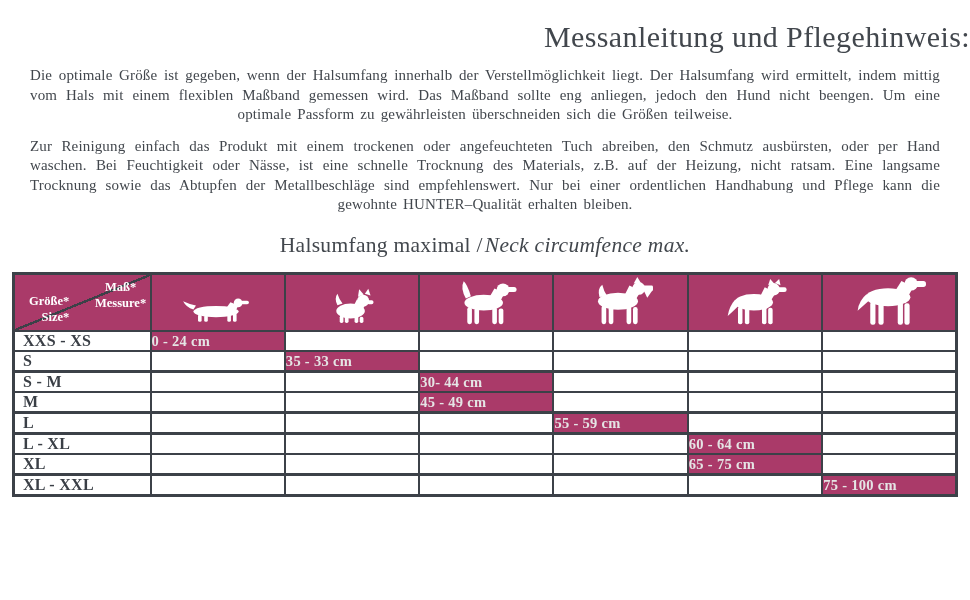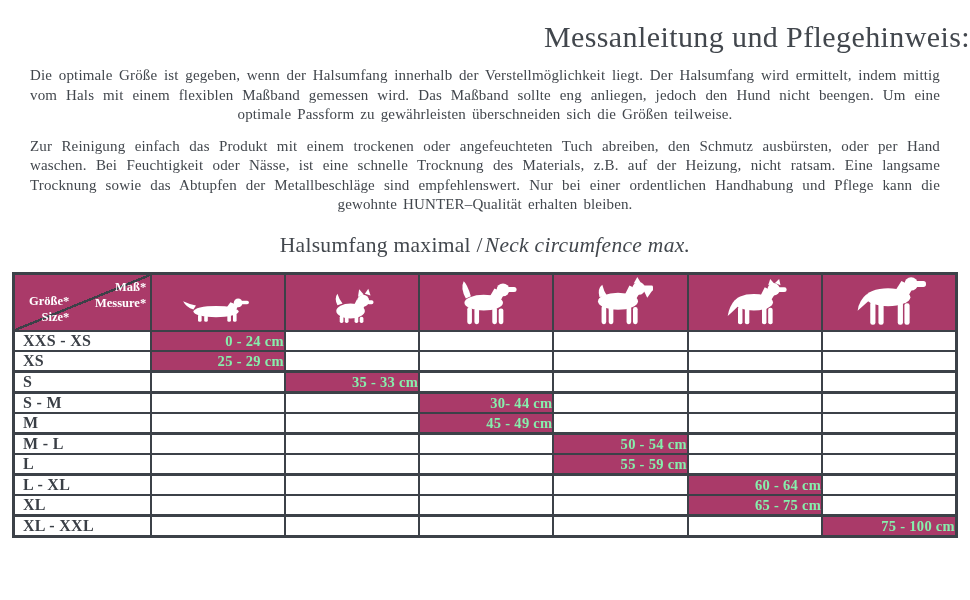--- a/index.html
+++ b/index.html
@@ -40,36 +40,36 @@
   .corner .diag{
     position:absolute;inset:0;display:block;
     background:linear-gradient(to bottom right,
       transparent calc(50% - 1.2px),
       var(--grid) calc(50% - 1.2px),
       var(--grid) calc(50% + 1.2px),
       transparent calc(50% + 1.2px));
   }
   .corner .corner-mass{
     position:absolute;top:4px;left:80px;color:#fff;
-    font-size:12.5px;line-height:1.3;text-align:right;
+    font-size:12.5px;line-height:1.3;text-align:center;
   }
   .corner .corner-size{
     position:absolute;bottom:5px;left:14px;color:#fff;
     font-size:12.5px;line-height:1.3;text-align:right;
   }
   .corner .cl{display:block;white-space:nowrap;}
   .corner .it{}
   th.dog-cell svg{display:block;margin:0 auto 3px;}
   .size-table tbody td{height:20px;background:#fff;}
   .size-table td.label{
     font-weight:bold;font-size:16px;letter-spacing:.3px;
     color:#3A3F46;padding-left:8px;text-align:left;white-space:nowrap;
   }
   .size-table td.hl{
-    background:var(--accent);color:#86efac;text-align:right;
+    background:var(--accent);color:#e5e5e5;text-align:left;
     font-weight:bold;font-size:14.5px;letter-spacing:.3px;white-space:nowrap;margin-left:21px;
   }
   .size-table tr.group-end td{border-bottom-width:3px;}
 </style>
 </head>
 <body>
 
 <h1 class="page-title">Messanleitung und Pflegehinweis:</h1>
 
 <p class="para">Die optimale Größe ist gegeben, wenn der Halsumfang innerhalb der Verstellmöglichkeit liegt. Der Halsumfang wird ermittelt, indem mittig vom Hals mit einem flexiblen Maßband gemessen wird. Das Maßband sollte eng anliegen, jedoch den Hund nicht beengen. Um eine optimale Passform zu gewährleisten überschneiden sich die Größen teilweise.</p>
@@ -194,29 +194,20 @@
       <tr>
         <td class="label">XXS - XS</td>
         <td class="hl">0 - 24 cm</td>
         <td></td>
         <td></td>
         <td></td>
         <td></td>
         <td></td>
       </tr>
       <tr class="group-end">
-        <td class="label">XS</td>
-        <td class="hl">25 - 29 cm</td>
-        <td></td>
-        <td></td>
-        <td></td>
-        <td></td>
-        <td></td>
-      </tr>
-      <tr class="group-end">
         <td class="label">S</td>
         <td></td>
         <td class="hl">35 - 33 cm</td>
         <td></td>
         <td></td>
         <td></td>
         <td></td>
       </tr>
       <tr>
         <td class="label">S - M</td>
@@ -226,29 +217,20 @@
         <td></td>
         <td></td>
         <td></td>
       </tr>
       <tr class="group-end">
         <td class="label">M</td>
         <td></td>
         <td></td>
         <td class="hl">45 - 49 cm</td>
         <td></td>
-        <td></td>
-        <td></td>
-      </tr>
-      <tr>
-        <td class="label">M - L</td>
-        <td></td>
-        <td></td>
-        <td></td>
-        <td class="hl">50 - 54 cm</td>
         <td></td>
         <td></td>
       </tr>
       <tr class="group-end">
         <td class="label">L</td>
         <td></td>
         <td></td>
         <td></td>
         <td class="hl">55 - 59 cm</td>
         <td></td>

